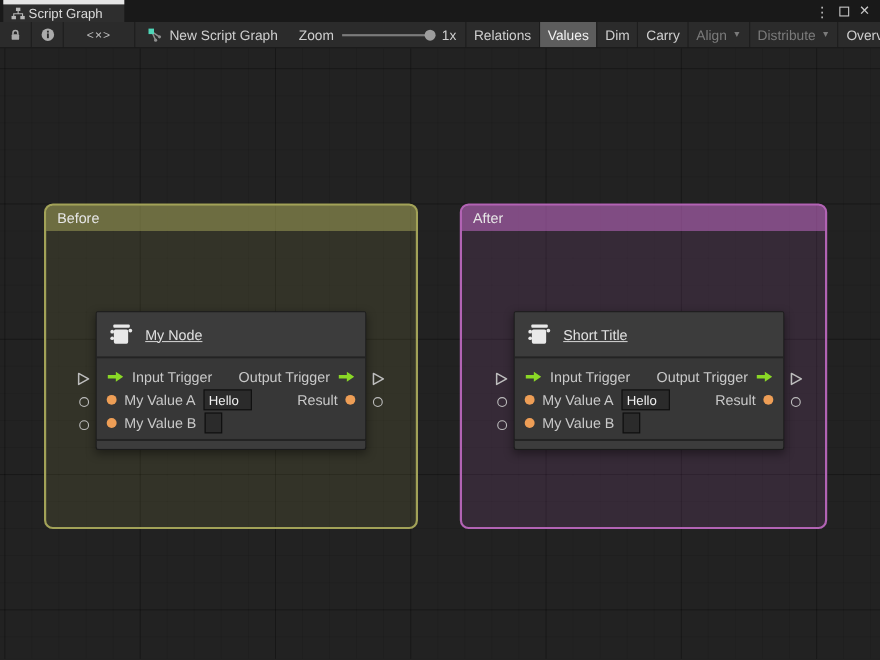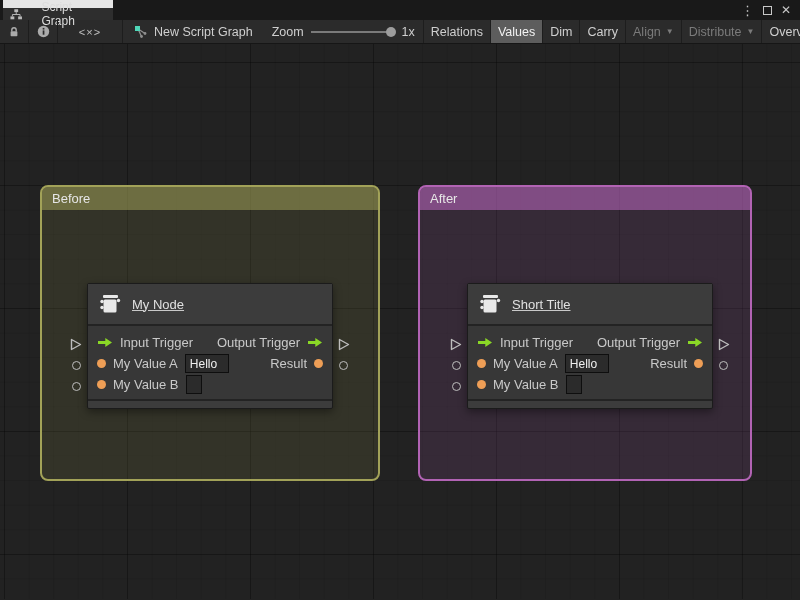--- a/index.html
+++ b/index.html
@@ -1,22 +1,22 @@
 <!DOCTYPE html>
 <html><head>
 <meta charset="utf-8">
 <style>
   * { margin:0; padding:0; box-sizing:border-box; }
   html,body { width:800px; height:600px; overflow:hidden; background:#222;
     font-family:"Liberation Sans", sans-serif; }
 
   
   .titlebar { height:20px; background:#191919; display:flex; align-items:stretch; }
-  .tab { margin-left:3px; width:110px; background:#2e2e2e; border-top:8px solid #e5e5e5;
-         display:flex; align-items:center; gap:19px; padding:0 7px;
+  .tab { margin-left:3px; width:110px; background:#2e2e2e; border-top:4px solid #e5e5e5;
+         display:flex; align-items:center; gap:3px; padding:0 7px;
          color:#dcdcdc; font-size:12px; }
   .win-controls { margin-left:auto; display:flex; align-items:center; gap:9px;
          padding-right:9px; color:#c8c8c8; }
   .kebab { font-size:13px; line-height:1; }
   .maxbox { width:9px; height:9px; border:1.5px solid #c8c8c8; }
   .closex { font-size:12px; line-height:1; }
 
   
   .toolbar { height:24px; background:#2b2b2b; border-bottom:1px solid #161616;
          display:flex; align-items:stretch; font-size:12.5px; color:#cfcfcf;

